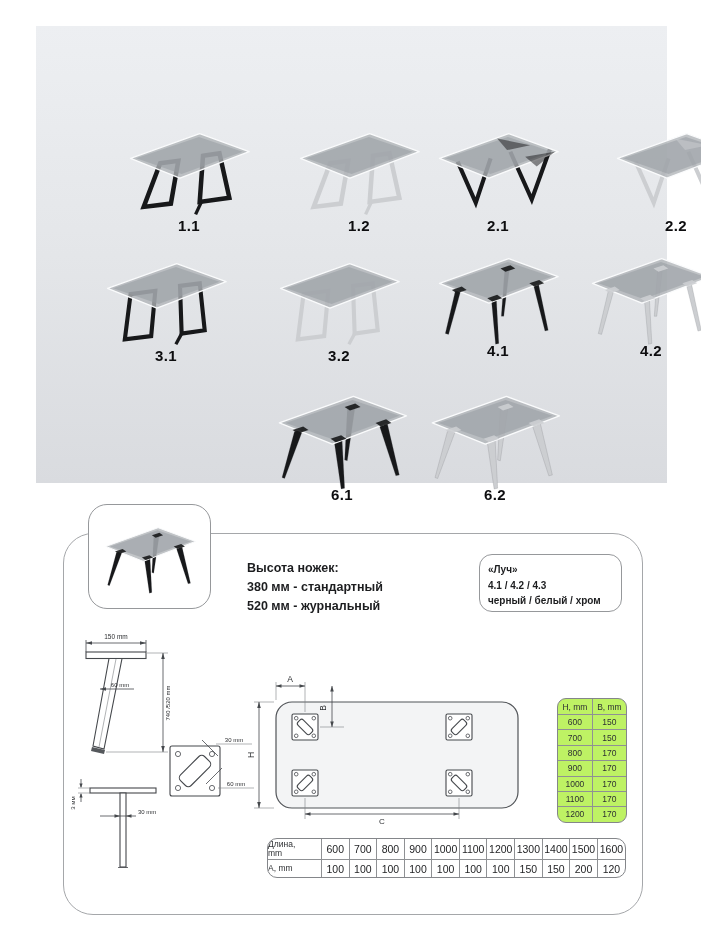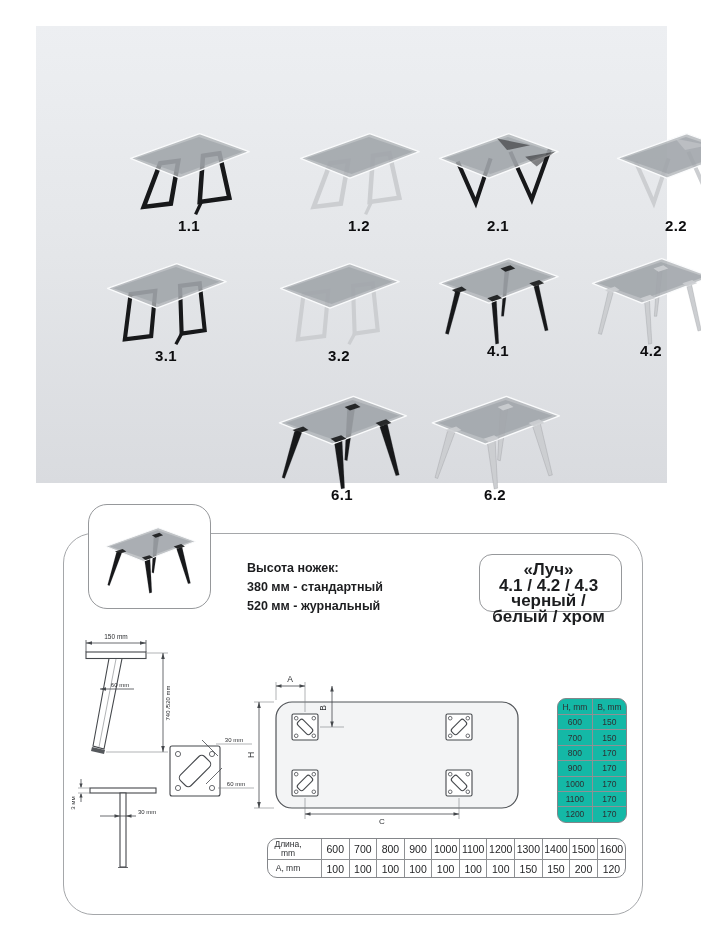--- a/index.html
+++ b/index.html
@@ -25,47 +25,47 @@
 
   
   .panel{position:absolute;left:63px;top:533px;width:578px;height:380px;
          border:1.3px solid #a5a7aa;border-radius:30px;background:#fff;}
   .thumb-box{position:absolute;left:88px;top:504px;width:121px;height:103px;background:#fff;
              border:1.6px solid #96989b;border-radius:19px;display:flex;align-items:center;
              justify-content:center;z-index:3;}
   .height-note{position:absolute;left:247px;top:559px;font-size:12.5px;font-weight:bold;
                line-height:19px;color:#1c1d1f;z-index:2;}
   .model-box{position:absolute;left:479px;top:554px;width:143px;height:58px;background:#fff;
-             border:1.3px solid #96989b;border-radius:13px;text-align:center;
-             padding:7px 12px 0 8px;box-sizing:border-box;font-size:17px;font-weight:bold;
+             border:1.3px solid #96989b;border-radius:13px;text-align:left;
+             padding:7px 12px 0 8px;box-sizing:border-box;font-size:10px;font-weight:bold;
              line-height:15.5px;color:#1c1d1f;z-index:2;}
 
   .tech{position:absolute;z-index:2;}
   .t-line{stroke:#45484c;stroke-width:.8;fill:none;}
   .t-thin{stroke:#7c7f83;stroke-width:.6;fill:none;}
   .t-part{fill:#ffffff;stroke:#45484c;stroke-width:1.1;}
   .t-arrow{fill:#45484c;stroke:none;}
   .t-text{fill:#2c2e31;font-family:"Liberation Sans","DejaVu Sans",sans-serif;}
 
   
   .hb-wrap{position:absolute;left:557px;top:698px;width:68px;border:1px solid #84868a;
-           border-radius:9px;overflow:hidden;background:#14b8a6;z-index:2;}
+           border-radius:9px;overflow:hidden;background:#bef264;z-index:2;}
   table.hb{width:100%;border-collapse:collapse;font-size:8.5px;color:#2e3033;text-align:center;}
   table.hb th{font-weight:normal;padding:3px 0 2px;}
   table.hb td{padding:2.2px 0;}
   table.hb tr > *{border-bottom:1px solid #8f9194;}
   table.hb tr:last-child > *{border-bottom:none;}
   table.hb tr > * + *{border-left:1px solid #8f9194;}
 
   
   .len-wrap{position:absolute;left:267px;top:838px;width:357px;border:1px solid #84868a;
             border-radius:10px;overflow:hidden;background:#fff;z-index:2;}
   table.len{width:100%;border-collapse:collapse;table-layout:fixed;text-align:center;
             font-size:10.5px;color:#1d1e20;}
-  table.len th{width:40px;font-size:8.5px;font-weight:normal;text-align:center;
+  table.len th{width:40px;font-size:8.5px;font-weight:normal;text-align:left;
                padding:1px 13px 1px 0;white-space:pre-line;line-height:1.08;color:#2e3033;}
   table.len td{padding:2.4px 0;}
   table.len tr > *{border-bottom:1px solid #8f9194;border-right:1px solid #8f9194;}
   table.len tr > *:last-child{border-right:none;}
   table.len tr:last-child > *{border-bottom:none;}
 </style>
 </head>
 <body>
 
 <svg width="0" height="0" style="position:absolute" aria-hidden="true">

